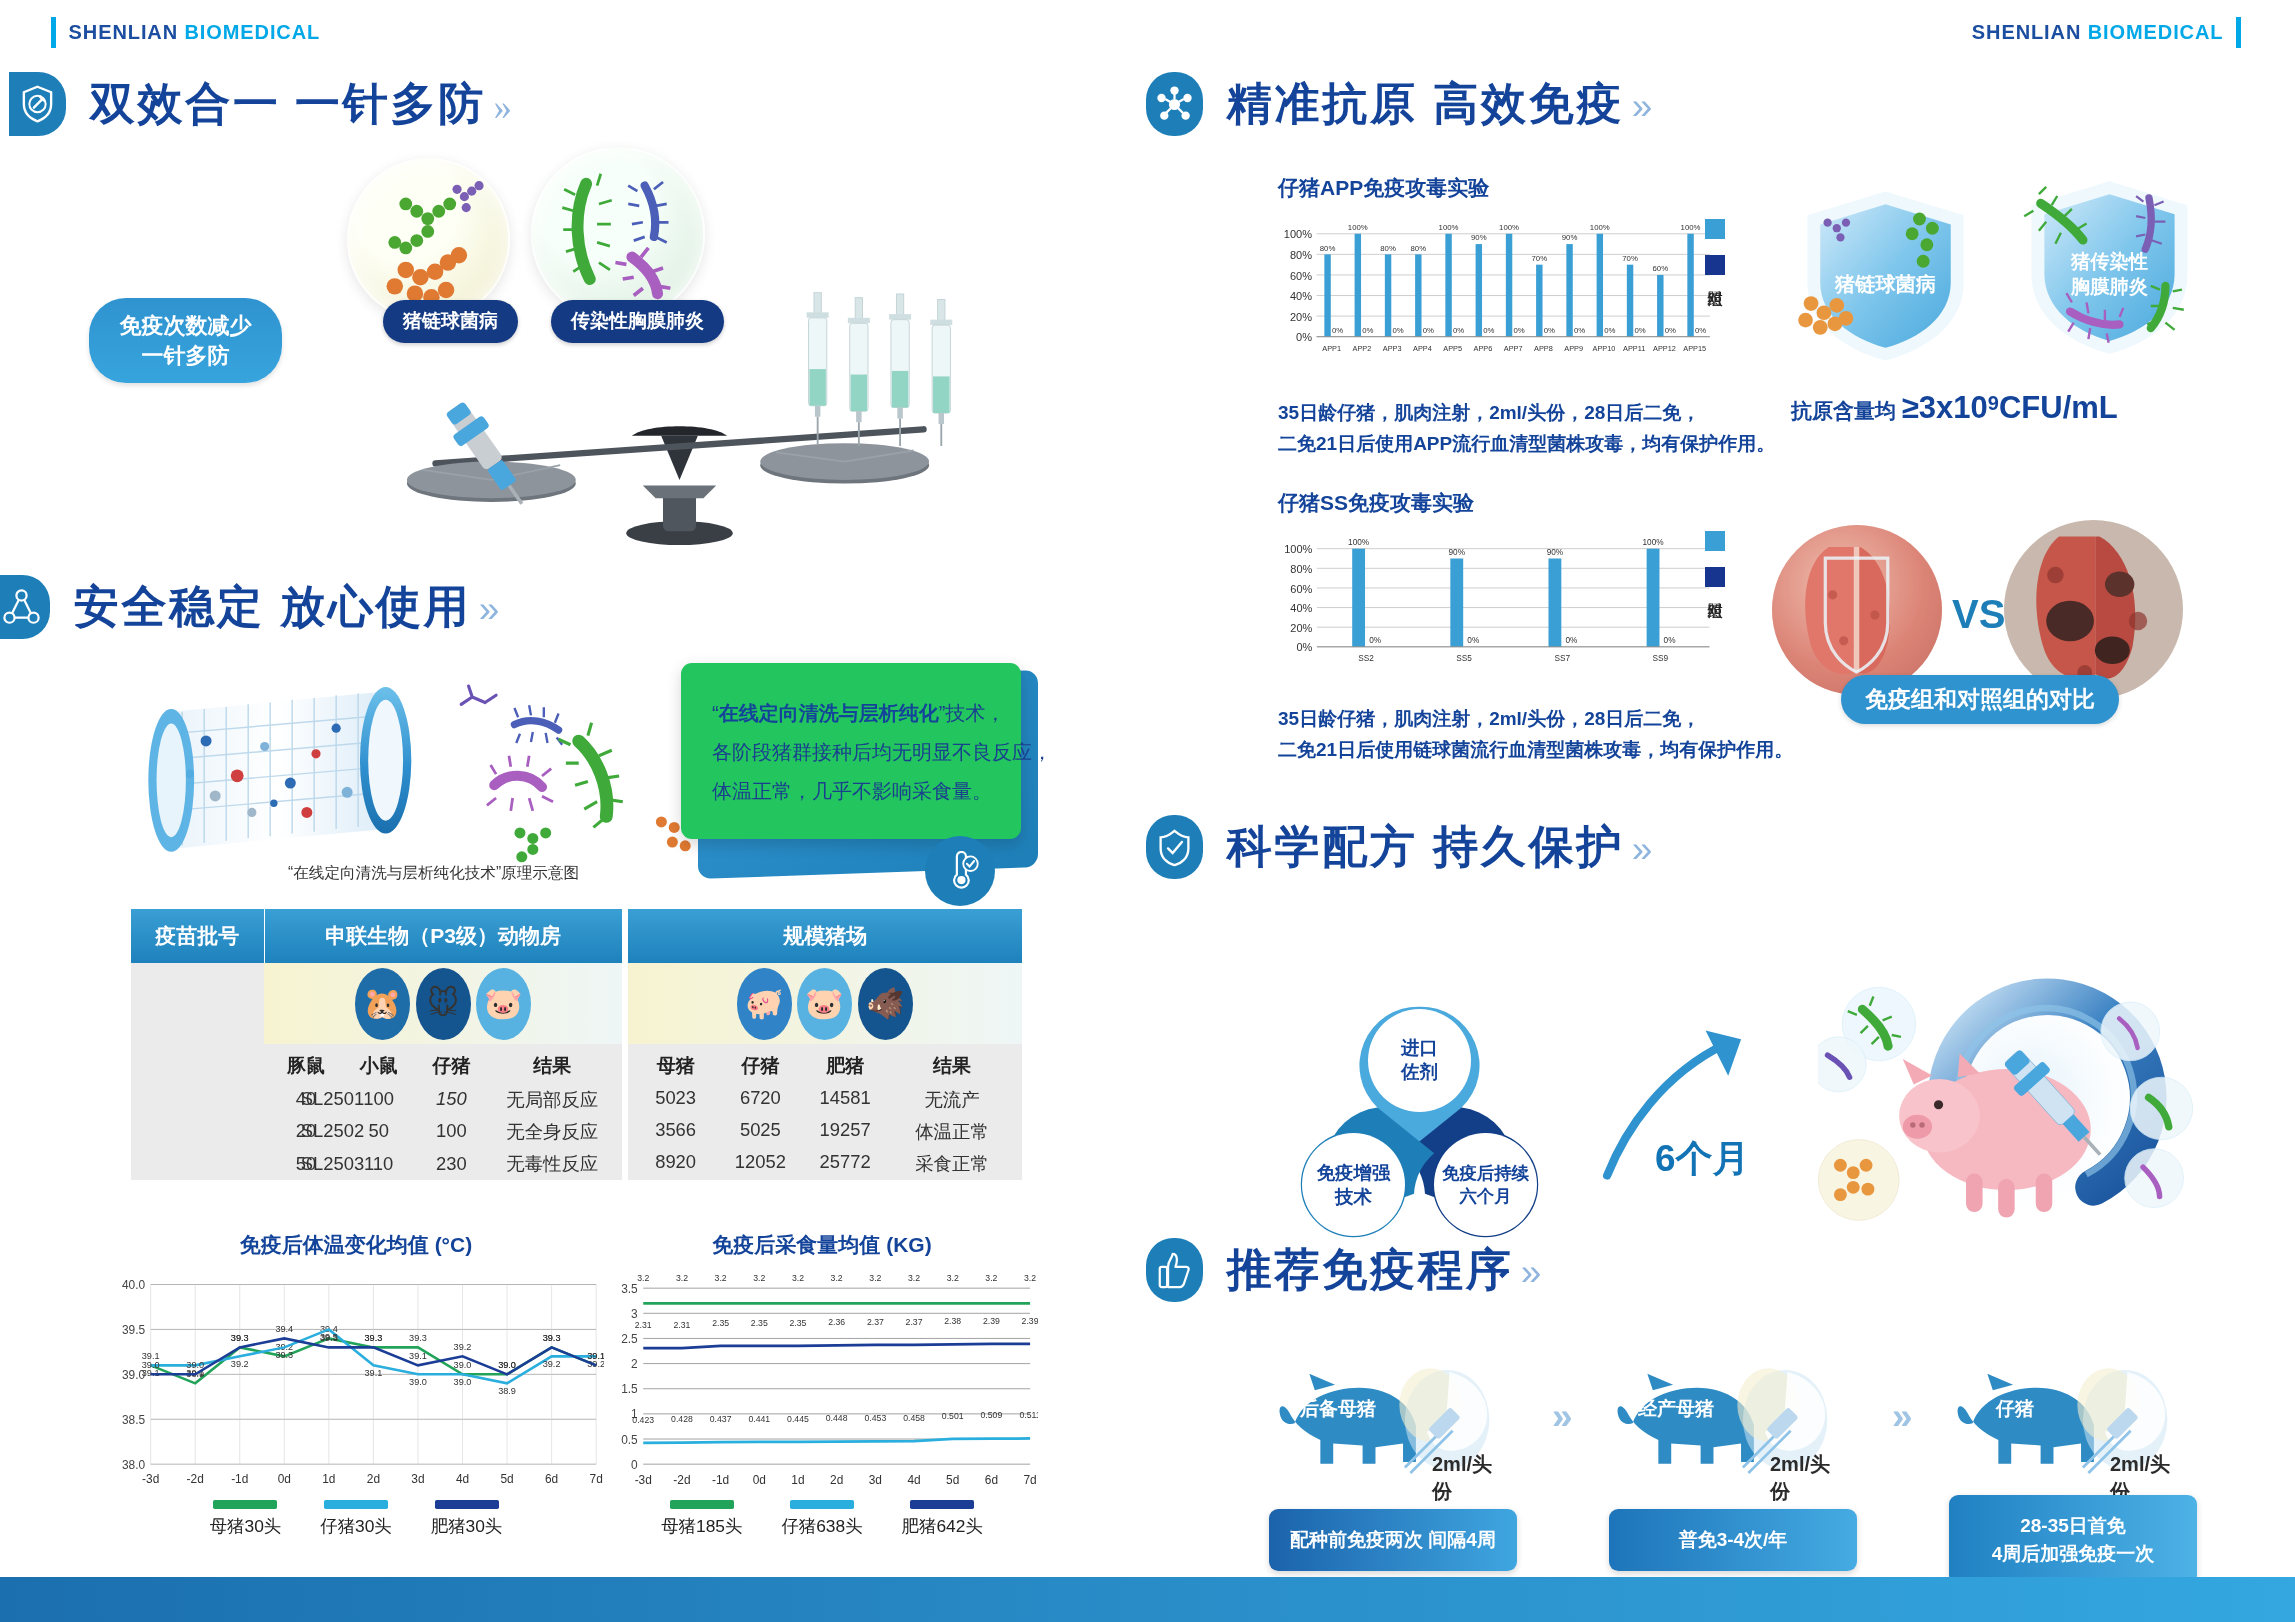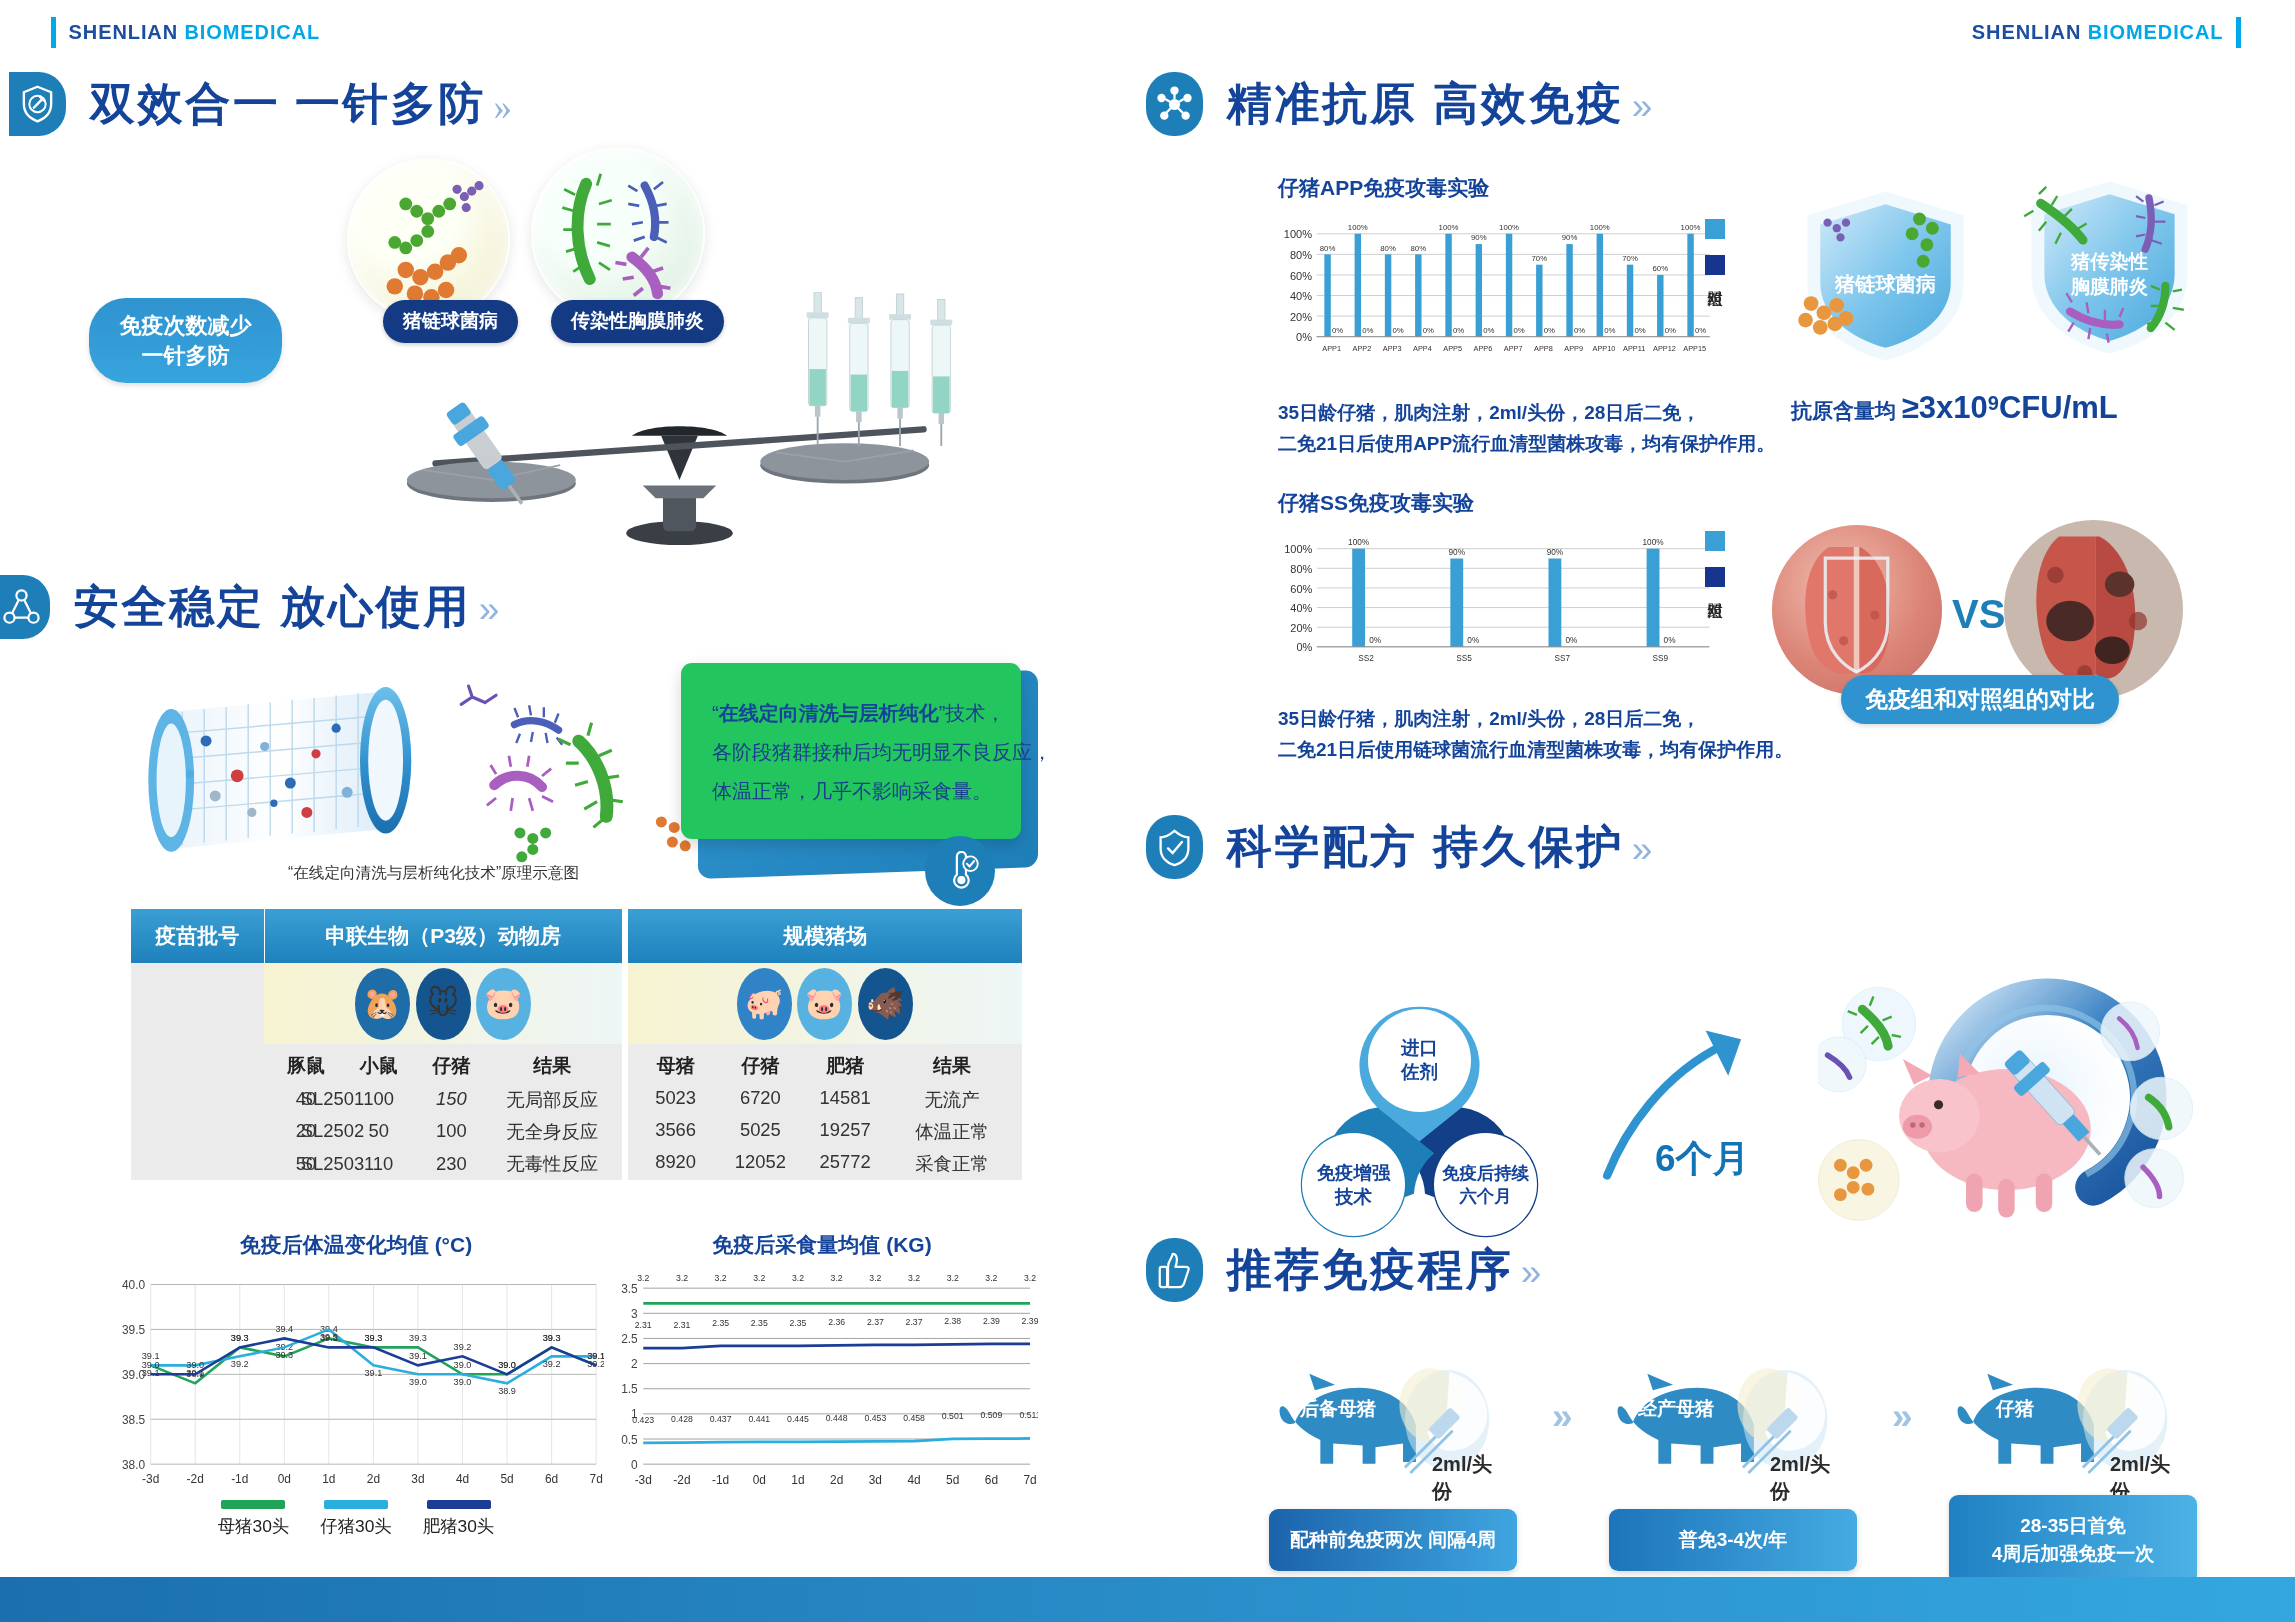--- a/index.html
+++ b/index.html
@@ -98,21 +98,21 @@
   table.vtab td { background:#ebebeb; text-align:center; font-size: 18.4px; color:#333; padding: 3.7px 5.5px; }
   table.vtab td.sep { background:#fff; width: 5.5px; padding:0;}
   table.vtab td.hdr2 { font-weight: 700; font-size: 19px; color:#222; padding-top: 9.2px;}
   table.vtab td.lbl { font-size: 18.4px; color:#333; }
   .animal-strip { height: 81px; display:flex; align-items:center; justify-content:center; gap: 5.5px; }
   .av { width: 55px; height: 72px; border-radius: 50%; display:flex; align-items:center; justify-content:center; font-size: 31px;}
 
   
   .chart-box { position: absolute; }
   .chart-title { text-align:center; font-size: 21px; font-weight: 700; color:#14449a; }
-  .legend { display:flex; justify-content:center; gap: 31px; margin-top: 9.2px; }
+  .legend { display:flex; justify-content:center; gap: 39px; margin-top: 9.2px; }
   .legend .li { display:flex; flex-direction: column; align-items:center; gap: 5.5px; }
   .legend .sw { width: 64px; height: 8.3px; border-radius: 1.8px; }
   .legend .lt { font-size: 17.4px; color:#222; }
 
   
   .barchart { position:absolute; }
   .bc-title { font-size: 21px; font-weight:700; color:#14449a; }
   .bc-legend { position:absolute; display:flex; flex-direction:column; align-items:center; gap: 3.7px;}
   .bc-legend .sw { width: 20px; height: 20px; }
   .bc-legend .lb { font-size: 15.6px; color:#222; writing-mode: vertical-rl; letter-spacing: 0.9px;}
@@ -680,20 +680,34 @@
         <text x="124.4" y="63.08571428571429" text-anchor="middle" font-size="9.5" fill="#333" font-family="Liberation Sans, sans-serif">2.35</text>
         <text x="166.6" y="63.08571428571429" text-anchor="middle" font-size="9.5" fill="#333" font-family="Liberation Sans, sans-serif">2.35</text>
         <text x="208.8" y="63.08571428571429" text-anchor="middle" font-size="9.5" fill="#333" font-family="Liberation Sans, sans-serif">2.35</text>
         <text x="251" y="62.53714285714287" text-anchor="middle" font-size="9.5" fill="#333" font-family="Liberation Sans, sans-serif">2.36</text>
         <text x="293.2" y="61.98857142857142" text-anchor="middle" font-size="9.5" fill="#333" font-family="Liberation Sans, sans-serif">2.37</text>
         <text x="335.4" y="61.98857142857142" text-anchor="middle" font-size="9.5" fill="#333" font-family="Liberation Sans, sans-serif">2.37</text>
         <text x="377.6" y="61.44" text-anchor="middle" font-size="9.5" fill="#333" font-family="Liberation Sans, sans-serif">2.38</text>
         <text x="419.8" y="60.89142857142855" text-anchor="middle" font-size="9.5" fill="#333" font-family="Liberation Sans, sans-serif">2.39</text>
         <text x="462" y="60.89142857142855" text-anchor="middle" font-size="9.5" fill="#333" font-family="Liberation Sans, sans-serif">2.39</text>
       </svg>
+    <div class="legend">
+      <div class="li">
+          <div class="sw" style="background:#22a35a;"></div>
+          <div class="lt">母猪185头</div>
+        </div>
+      <div class="li">
+          <div class="sw" style="background:#2aaedd;"></div>
+          <div class="lt">仔猪638头</div>
+        </div>
+      <div class="li">
+          <div class="sw" style="background:#1b3d96;"></div>
+          <div class="lt">肥猪642头</div>
+        </div>
+    </div>
   </div>
 
   <div class="sec-head" style="left:1153px; top:72px;">
     <div class="sec-icon rounded-l" style="border-radius:27.5px;">
       <svg width="39" height="39" viewBox="0 0 42 42">
           <circle cx="21" cy="21" r="6" fill="#fff"></circle>
           <circle cx="21" cy="6" r="4.5" fill="#fff"></circle>
           <circle cx="7" cy="14" r="4.5" fill="#fff"></circle>
           <circle cx="35" cy="14" r="4.5" fill="#fff"></circle>
           <circle cx="10" cy="33" r="4.5" fill="#fff"></circle>

